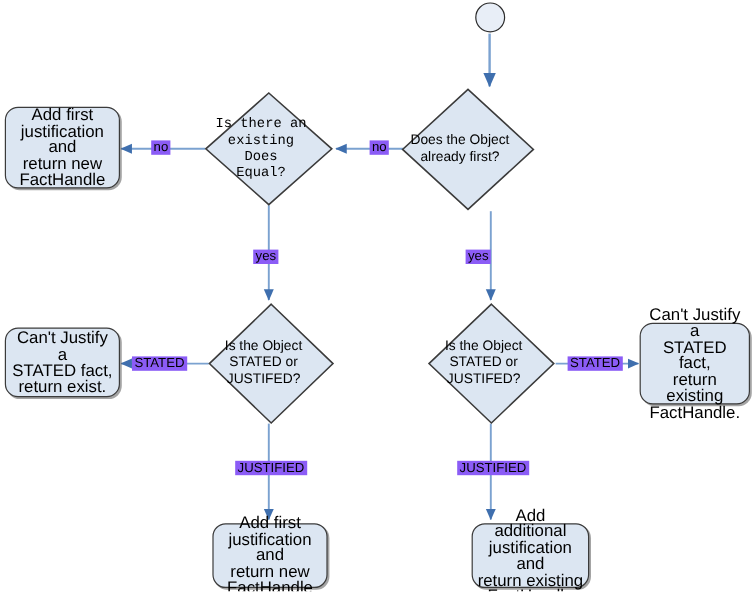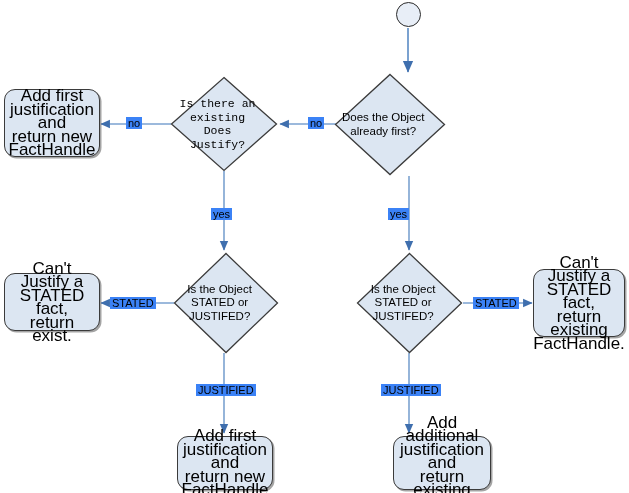--- a/index.html
+++ b/index.html
@@ -31,21 +31,21 @@
     align-items: center;
     justify-content: center;
     text-align: center;
     color: #000000;
   }
   .box {
     background: #dce6f2;
     border: 1px solid #3b3b3b;
     border-radius: 11px;
     box-shadow: 1.5px 1.5px 0 0 rgba(90,90,90,0.55);
-    font-size: 17px;
+    font-size: 14px;
     line-height: 13.5px;
     padding: 2px 4px;
   }
   .diamond-wrap {
     position: absolute;
   }
   .diamond-shape {
     position: absolute;
     left: 0;
     top: 0;
@@ -76,21 +76,21 @@
     border-radius: 50%;
     background: #e8eef7;
     border: 1.6px solid #2b2b2b;
     box-sizing: border-box;
   }
   .edge-label {
     position: absolute;
     font-size: 11px;
     line-height: 12px;
     color: #000000;
-    background: #3b82f6;
+    background: #8b5cf6;
     padding: 0 2px;
     white-space: nowrap;
   }
   .ln { display: block; }
 </style>
 </head>
 <body>
 
 <div id="canvas">
 
@@ -135,21 +135,21 @@
   </div>
 
   <div class="diamond-wrap" style="left:170px; top:76px; width:108px; height:96px;font-family:Liberation Mono, monospace;">
     <svg class="diamond-shape" width="108" height="96" viewBox="0 0 108 96" xmlns="http://www.w3.org/2000/svg">
       <polygon points="54,1.5 106.5,48 54,94.5 1.5,48" fill="#dce6f2" stroke="#3b3b3b" stroke-width="1.3"></polygon>
     </svg>
     <div class="diamond-label">
       <span>
         <span class="ln">Is there an</span>
         <span class="ln">existing Does</span>
-        <span class="ln">Justify?</span>
+        <span class="ln">Equal?</span>
       </span>
     </div>
   </div>
 
   <div class="diamond-wrap" style="left:173px; top:252px; width:106px; height:102px;">
     <svg class="diamond-shape" width="106" height="102" viewBox="0 0 106 102" xmlns="http://www.w3.org/2000/svg">
       <polygon points="53,1.5 104.5,51 53,100.5 1.5,51" fill="#dce6f2" stroke="#3b3b3b" stroke-width="1.3"></polygon>
     </svg>
     <div class="diamond-label">
       <span>

